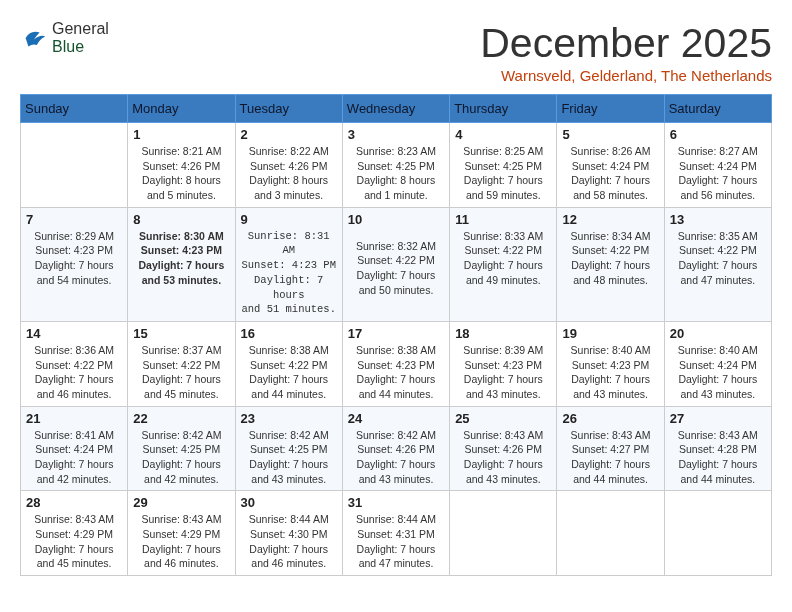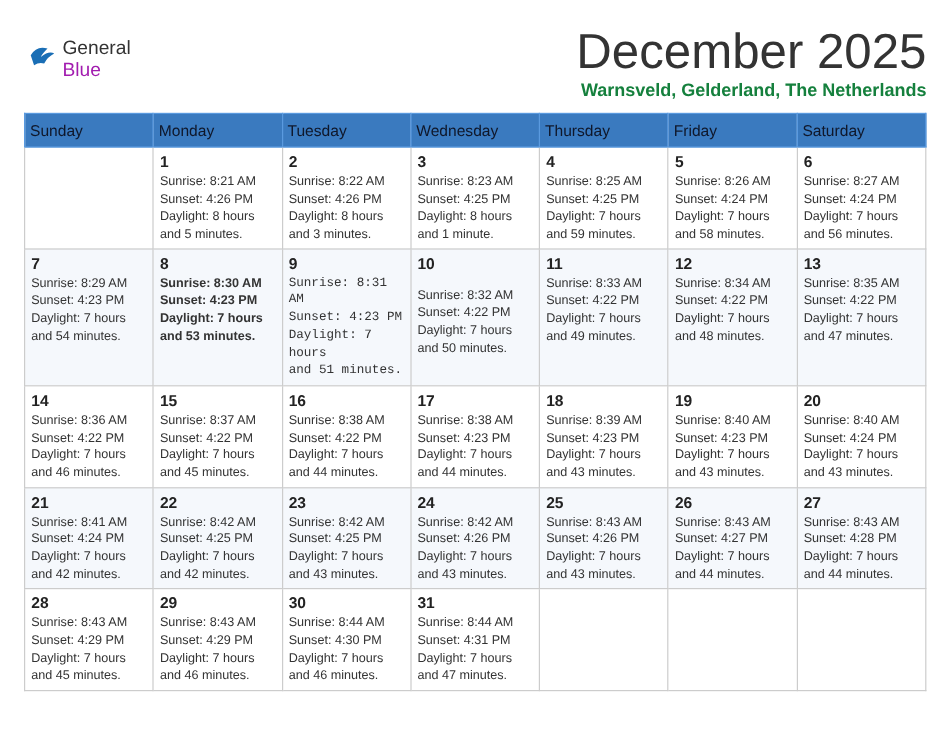--- a/index.html
+++ b/index.html
@@ -11,41 +11,40 @@
       padding: 20px;
     }
     .header {
       display: flex;
       justify-content: space-between;
       align-items: flex-start;
       margin-bottom: 10px;
     }
     .logo {
       display: flex;
+      align-items: center;
       gap: 4px;
-      margin-top: 12px;
     }
     .logo-general { color: #333; }
-    .logo-blue { color: #a21caf; }
+    .logo-blue { color: #14532d; }
     .logo-bird {
       width: 28px;
       height: 28px;
     }
     .title-area {
       text-align: right;
     }
     .month-title {
       font-size: 41px;
       font-weight: normal;
       color: #333;
     }
     .subtitle {
       font-size: 15px;
-      color: #15803d;
-      font-weight: bold;
+      color: #c2410c;
     }
     .calendar {
       width: 100%;
       border-collapse: collapse;
       font-size: 11px;
     }
     .calendar th {
       background-color: #3a7abf;
       color: #0f172a;
       padding: 6px 4px;
@@ -72,20 +71,21 @@
       font-weight: bold;
       font-size: 13px;
       color: #222;
       display: block;
       margin-bottom: 2px;
     }
     .day-info {
       color: #333;
       font-size: 10.5px;
       line-height: 1.4;
+      text-align: center;
     }
     .empty-cell {
       background: #fff !important;
     }
   </style>
 </head>
 <body>
 
 <div class="header">
   <div class="logo">

